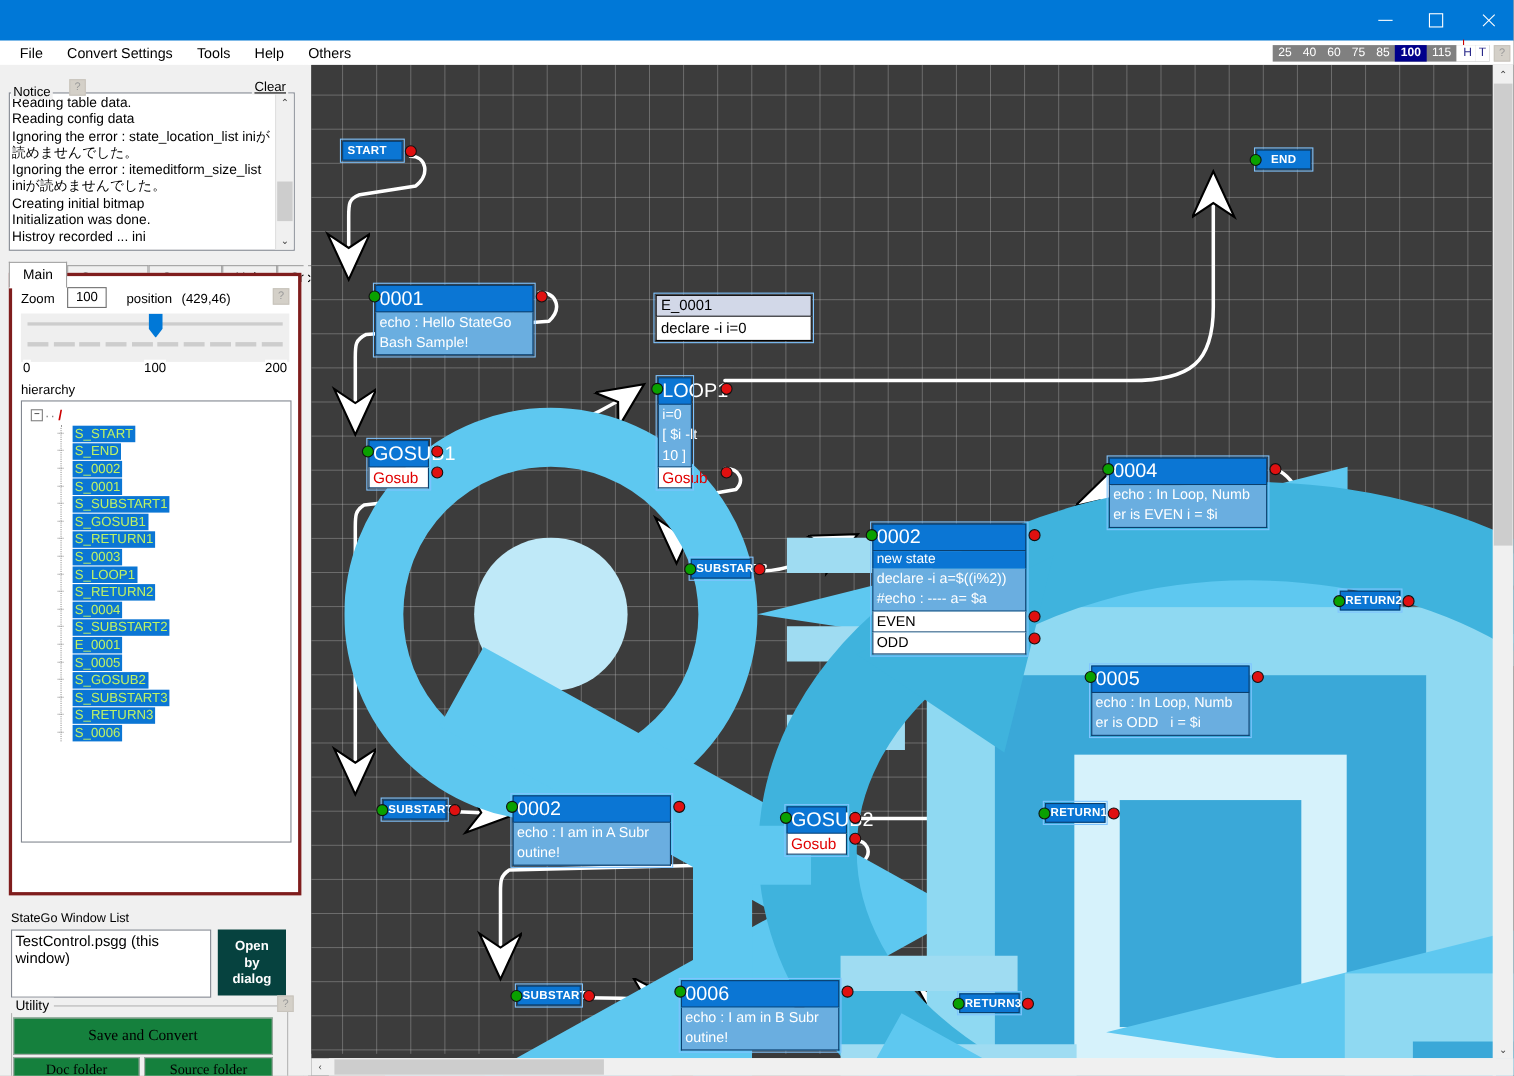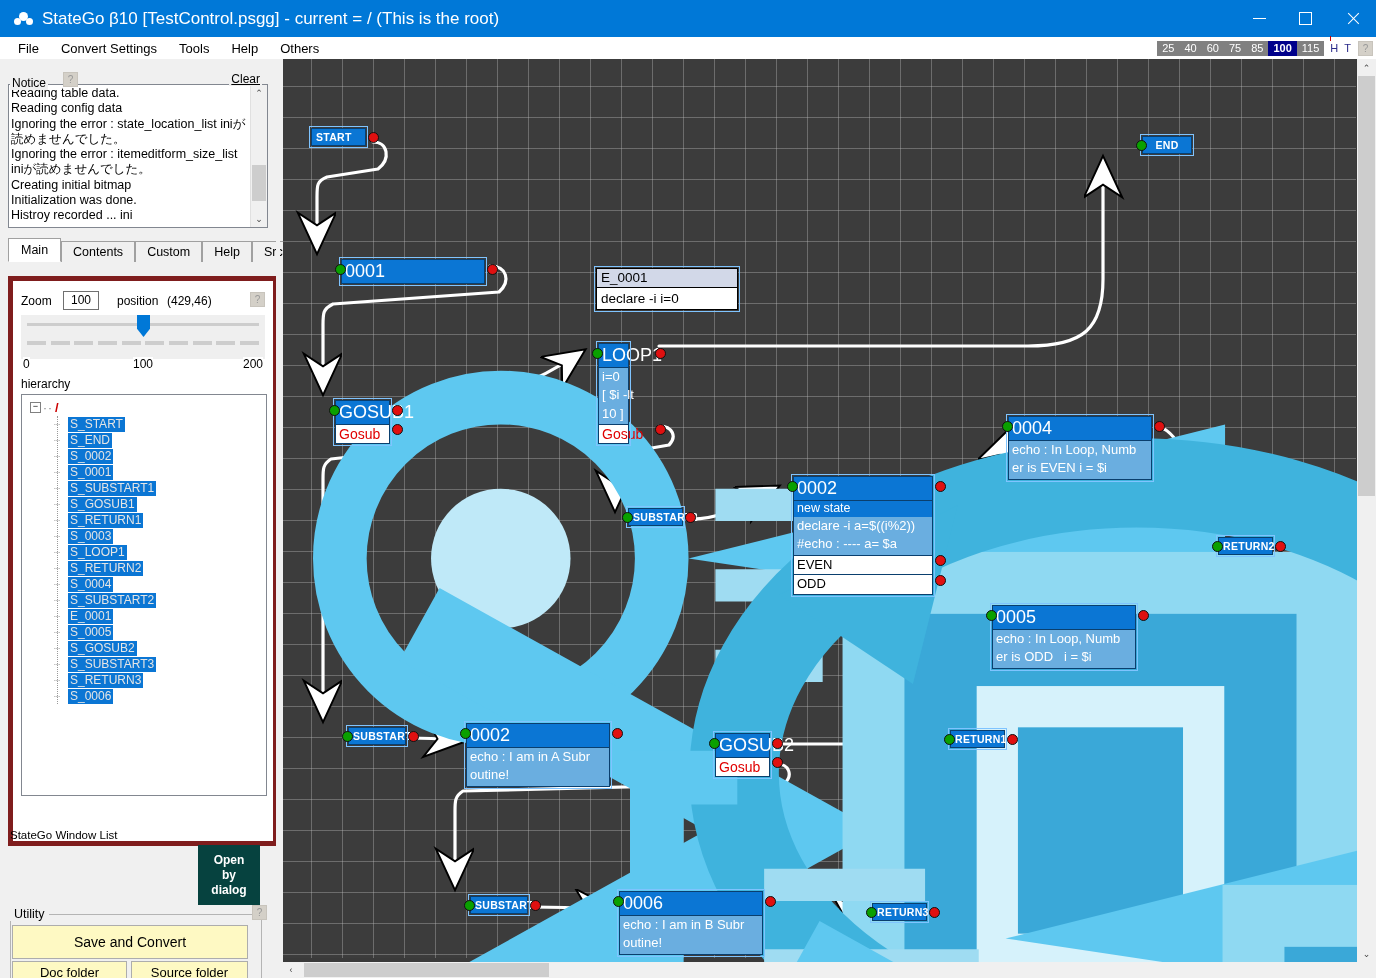--- a/index.html
+++ b/index.html
@@ -55,21 +55,21 @@
   .notice-box{position:absolute;left:0;top:16px;width:258px;height:142px;background:#fff;border:1px solid #828790;overflow:hidden;}
   .notice-text{position:absolute;left:2px;top:1px;width:238px;font-size:12.5px;line-height:15.3px;color:#000;white-space:pre-wrap;word-break:break-word;}
   .vscroll-mini{position:absolute;right:0;top:0;width:16px;height:142px;background:#f0f0f0;border-left:1px solid #e0e0e0;}
   .vscroll-mini .arr{width:16px;height:16px;display:flex;align-items:center;justify-content:center;font-size:9px;color:#444;}
   .vscroll-mini .thumb{position:absolute;left:1px;top:80px;width:14px;height:36px;background:#cdcdcd;}
 
   
   .tabs{position:absolute;left:8px;top:180px;width:260px;height:22px;display:flex;align-items:flex-end;}
   .tab{font-size:12.5px;padding:3px 11px 3px 11px;border:1px solid #a0a0a0;border-bottom:none;background:#f0f0f0;color:#000;position:relative;top:1px;}
   .tab.active{background:#fff;padding:4px 12px 4px 12px;z-index:3;border-bottom:1px solid #fff;}
-  .tabpanel{position:absolute;left:8px;top:217px;width:260px;height:560px;background:#fff;border:5px solid #7f1d1d;}
+  .tabpanel{position:absolute;left:8px;top:189px;width:260px;height:560px;background:#fff;border:3px solid #7f1d1d;}
 
   .zoomrow{position:absolute;left:8px;top:10px;width:244px;height:20px;}
   .zoomlabel{position:absolute;left:0;top:3px;font-size:12px;}
   .zoomfield{position:absolute;left:42px;top:0px;width:34px;height:17px;border:1px solid #707070;background:#fff;font-size:12px;text-align:center;line-height:17px;}
   .poslabel{position:absolute;left:96px;top:3px;font-size:12px;}
   .posval{position:absolute;left:146px;top:3px;font-size:12px;}
   .zoomhelp{position:absolute;right:0px;top:1px;width:13px;height:13px;background:#d4d0c8;color:#999;font-size:10px;text-align:center;line-height:13px;border:1px solid #c8c4bc;}
 
   .sliderwrap{position:absolute;left:8px;top:34px;width:244px;height:44px;background:#efefef;}
   .slidertrack{position:absolute;left:6px;top:8px;width:232px;height:3px;background:#cdcdcd;}
@@ -84,33 +84,33 @@
 
   .hier-label{position:absolute;left:8px;top:96px;font-size:12px;}
   .treebox{position:absolute;left:8px;top:113px;width:244px;height:400px;background:#fff;border:1px solid #828790;overflow:hidden;}
   .tree-root{position:absolute;left:8px;top:5px;font-size:12px;display:flex;align-items:center;gap:2px;}
   .expander{width:9px;height:9px;border:1px solid #808080;background:#fff;font-size:9px;line-height:7px;text-align:center;color:#000;display:inline-block;}
   .dots{color:#808080;font-size:12px;letter-spacing:1px;}
   .slash{color:#c00;font-size:13px;font-weight:bold;}
   .tree-items{position:absolute;left:32px;top:21px;}
   .tree-item{position:relative;height:16px;display:flex;align-items:center;font-size:12px;}
   .tree-dash{width:14px;color:#999;font-size:10px;letter-spacing:0px;}
-  .tree-lbl{background:#0b76d4;color:#e5e5e5;padding:0px 2px;line-height:15px;}
+  .tree-lbl{background:#0b76d4;color:#bef264;padding:0px 2px;line-height:15px;}
   .tree-vline{position:absolute;left:35px;top:21px;width:1px;height:288px;border-left:1px dotted #999;}
 
   
   .wl-label{position:absolute;left:10px;top:770px;font-size:11.5px;}
   .wl-box{position:absolute;left:10px;top:786px;width:180px;height:60px;background:#fff;border:1px solid #828790;}
   .wl-item{position:absolute;left:3px;top:2px;font-size:13.5px;color:#000;}
   .open-dialog{position:absolute;left:198px;top:786px;width:62px;height:60px;background:#06423f;color:#fff;font-size:12px;display:flex;flex-direction:column;align-items:center;justify-content:center;line-height:15px;font-weight:bold;text-align:center;}
 
   .utility{position:absolute;left:10px;top:855px;width:250px;height:116px;border:1px solid #b4b4b4;}
   .utility-legend{position:absolute;left:10px;top:848px;font-size:12.5px;background:#f0f0f0;padding:0 4px;}
   .utility-help{position:absolute;left:252px;top:846px;width:13px;height:13px;background:#d4d0c8;color:#999;font-size:10px;text-align:center;line-height:13px;border:1px solid #c8c4bc;}
-  .btn{position:absolute;background:#fef9c3;border:1px solid #adadad;font-size:13px;color:#000;display:flex;align-items:center;justify-content:center;}
+  .btn{position:absolute;background:#15803d;border:1px solid #adadad;font-size:13px;color:#000;display:flex;align-items:center;justify-content:center;font-family:Liberation Serif, serif;}
   .b-saveconv{left:12px;top:866px;width:234px;height:32px;font-size:14px;}
   .b-doc{left:12px;top:902px;width:113px;height:20px;}
   .b-srcfolder{left:131px;top:902px;width:115px;height:20px;}
 
   .left-sep{position:absolute;left:276px;top:59px;width:4px;height:919px;background:#f0f0f0;}
 
   
   .canvas-wrap{position:absolute;left:283px;top:59px;width:1093px;height:919px;background:#3a3a3a;overflow:hidden;}
   .canvas{position:absolute;left:0;top:0;width:1073px;height:899px;
     background-color:#3c3c3c;
@@ -149,28 +149,20 @@
   .vscroll .arr{width:19px;height:17px;display:flex;align-items:center;justify-content:center;font-size:9px;color:#444;}
   .vscroll .thumb{position:absolute;left:1px;top:17px;width:17px;height:420px;background:#cdcdcd;}
   .corner{position:absolute;left:1357px;top:962px;width:19px;height:16px;background:#f0f0f0;}
 </style>
 </head>
 <body>
 
 <div class="app">
 
   <div class="titlebar">
-    <div class="title-left">
-      <div class="app-icon">
-        <span class="gl c1"></span>
-          <span class="gl c2"></span>
-          <span class="gl c3"></span>
-      </div>
-      <div class="title-text">StateGo β10   [TestControl.psgg] - current = / (This is the root)</div>
-    </div>
     <div class="win-btns">
       <div class="win-btn">
           <i class="wb-min"></i>
         </div>
       <div class="win-btn">
           <i class="wb-max"></i>
         </div>
       <div class="win-btn close">
           <i class="wb-close"></i>
         </div>
@@ -340,20 +332,23 @@
             </div>
             <div class="tree-item">
               <span class="tree-dash">┈</span>
               <span class="tree-lbl">S_0006</span>
             </div>
           </div>
       </div>
     </div>
 
     <div class="wl-label">StateGo Window List</div>
+    <div class="wl-box">
+      <div class="wl-item">TestControl.psgg (this window)</div>
+    </div>
     <div class="open-dialog">
       <span>Open</span>
       <span>by</span>
       <span>dialog</span>
     </div>
 
     <div class="utility"></div>
     <div class="utility-legend">Utility</div>
     <div class="utility-help">?</div>
     <div class="btn b-saveconv">Save and Convert</div>
@@ -431,20 +426,22 @@
               <circle cx="35" cy="8" r="6" fill="none" stroke="#5ec8f0" stroke-width="2"></circle>
               <circle cx="35" cy="8" r="2.6" fill="#bfe9f8"></circle>
             </svg>
           </div>
           <div class="node sel small" style="left: 859px; top: 77px; width: 50px; text-align: center;">
             <div class="hdr">END</div>
           </div>
           <div class="port in" style="left: 853px; top: 81px;"></div>
           <div class="node sel" style="left: 58px; top: 200px; width: 144px;">
             <div class="hdr">0001</div>
+            <div class="body" style="white-space: pre;">echo : Hello StateGo
+Bash Sample!</div>
           </div>
           <div class="port in" style="left: 52px; top: 205px;"></div>
           <div class="port out" style="left: 204px; top: 205px;"></div>
           <div class="node sel plain" style="left: 313px; top: 209px; width: 142px;">
             <div class="hdr">E_0001</div>
             <div class="body" style="white-space: pre;">declare -i i=0</div>
           </div>
           <div class="glyph" style="left: 54px; top: 322px;">
             <svg width="26" height="16" viewBox="0 0 26 16">
               <path d="M2,3 L11,8 L2,13" fill="none" stroke="#5ec8f0" stroke-width="2"></path>

